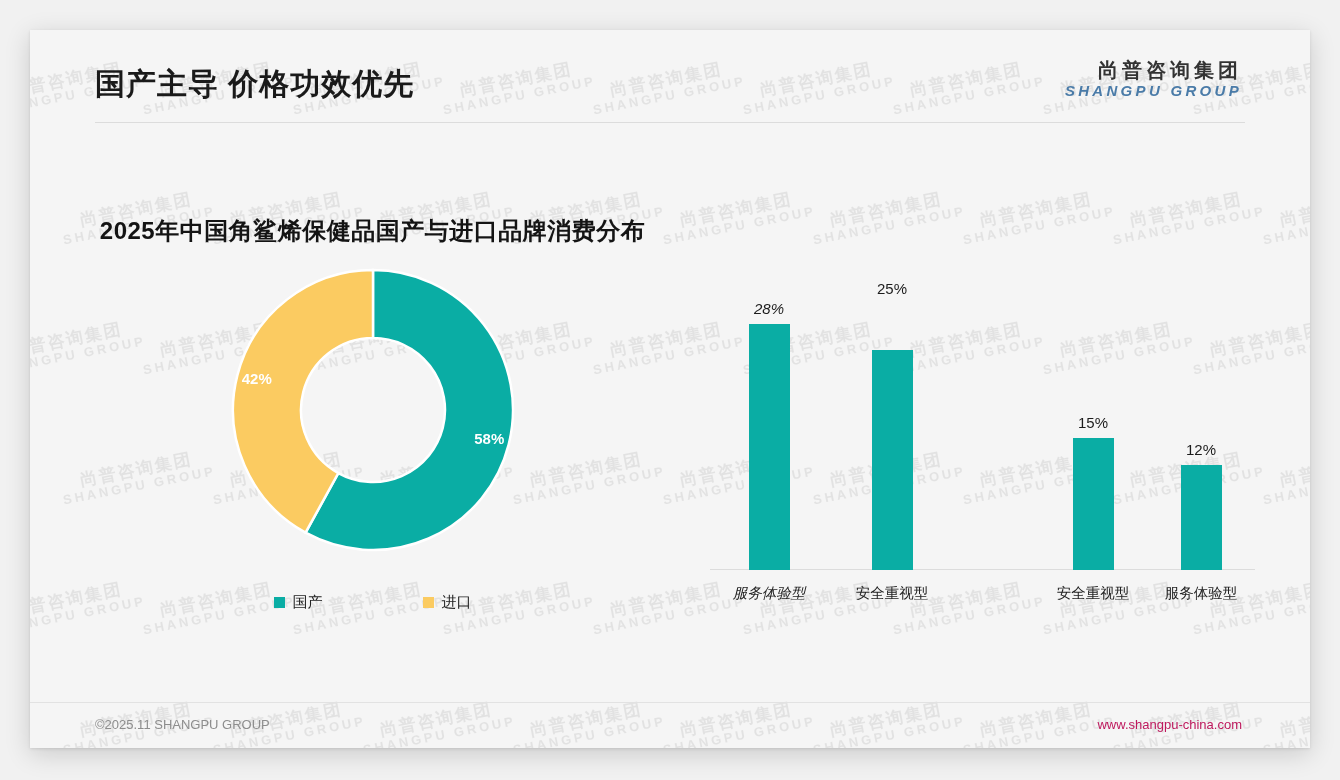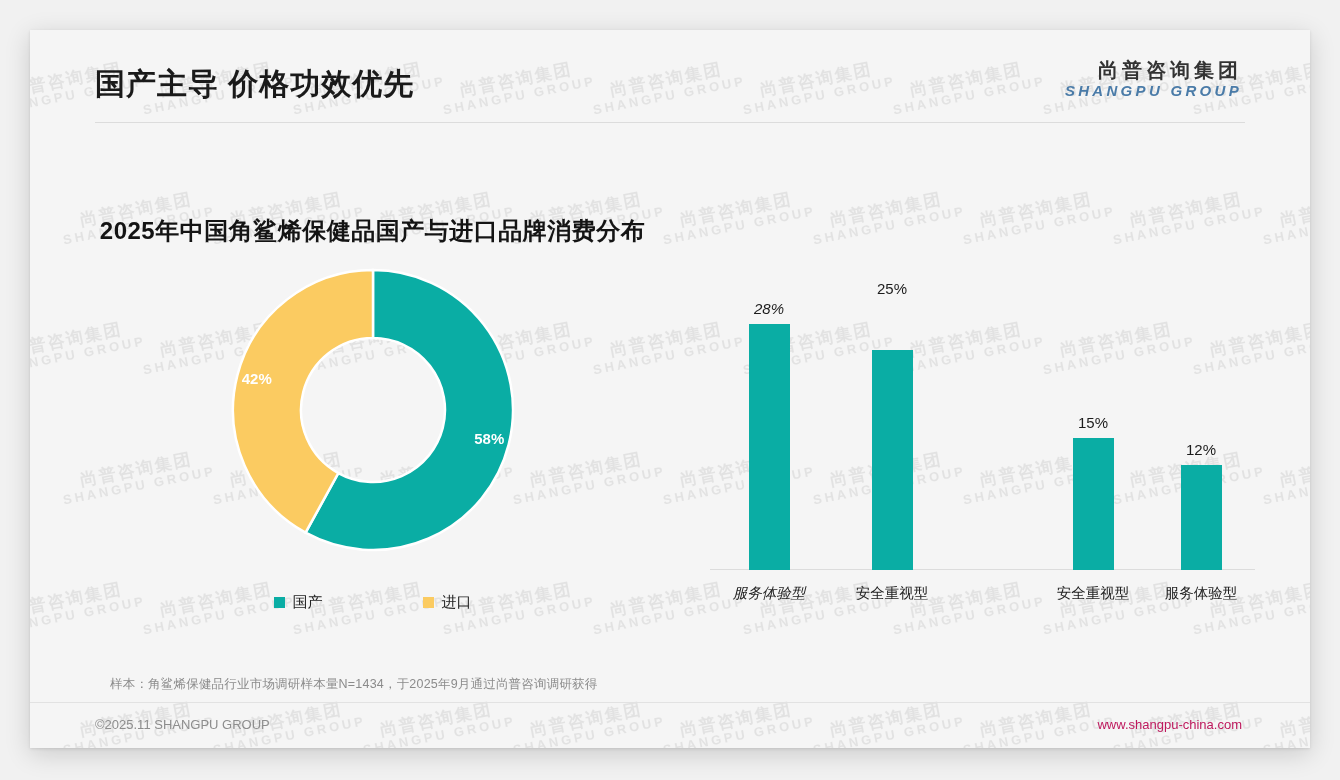--- a/index.html
+++ b/index.html
@@ -419,21 +419,20 @@
             <div class="bar-col" style="left: 440px;">
               <div class="bar-value">12%</div>
               <div class="bar-rect" style="background: rgb(10, 173, 164); height: 105px;"></div>
               <div class="bar-cat">服务体验型</div>
             </div>
           </div>
       </div>
 
     </div>
 
-    <div class="footnote">样本：角鲨烯保健品行业市场调研样本量N=1434，于2025年9月通过尚普咨询调研获得</div>
     <div class="footer-rule"></div>
     <div class="footer">
       <div class="footer-left">©2025.11 SHANGPU GROUP</div>
       <div class="footer-right">www.shangpu-china.com</div>
     </div>
 
   </div>
 </div>
 
 </body></html>

